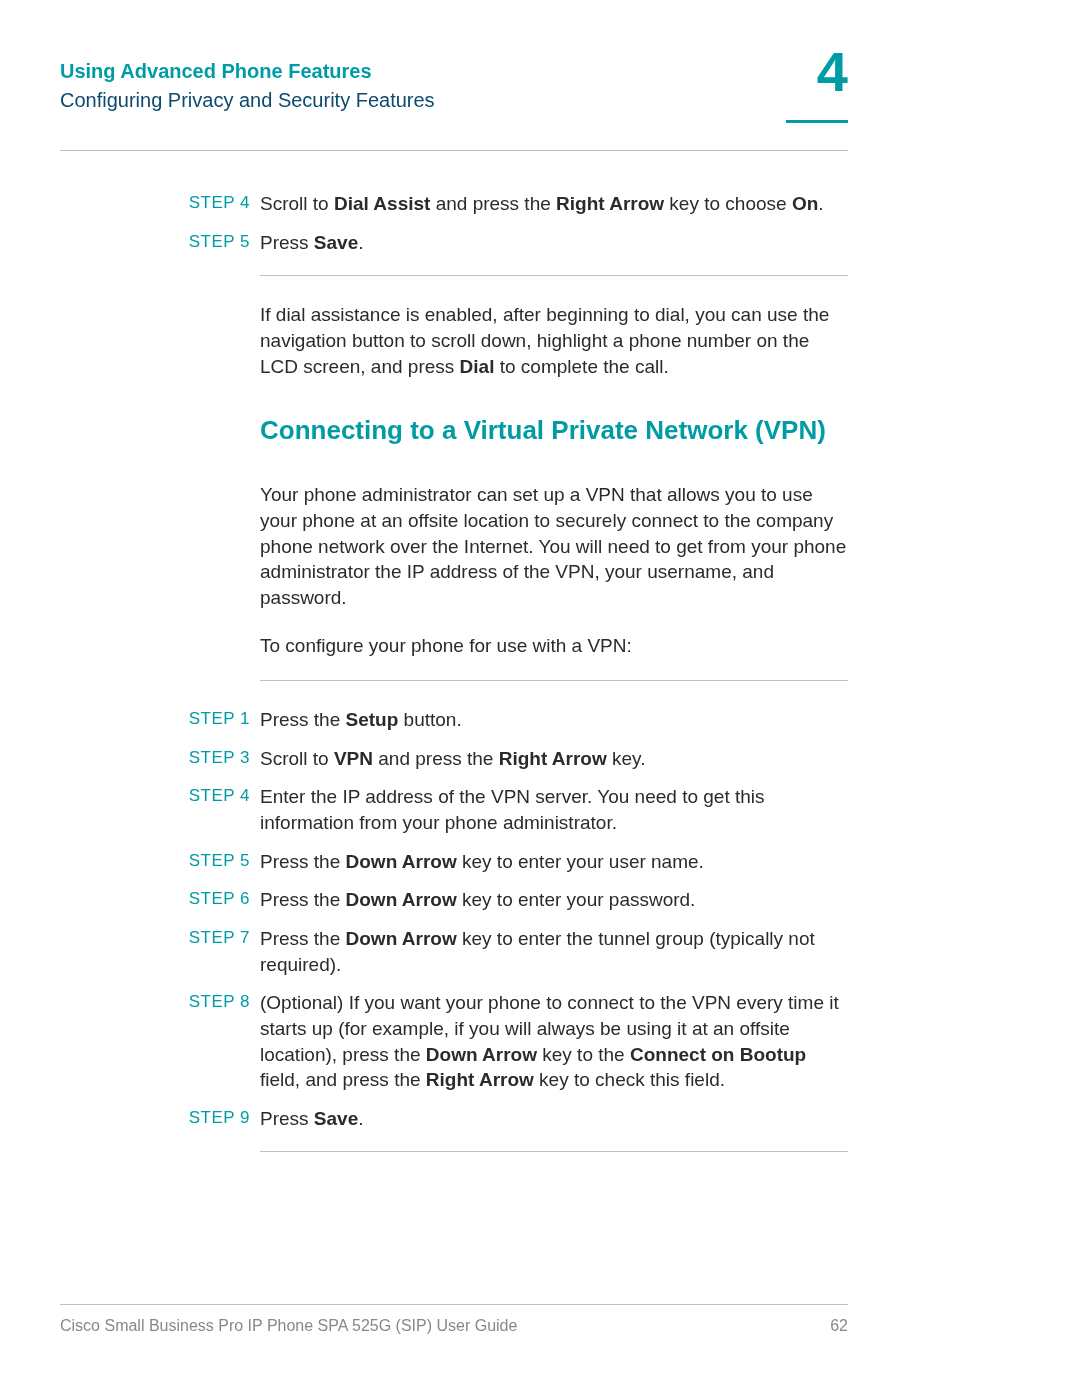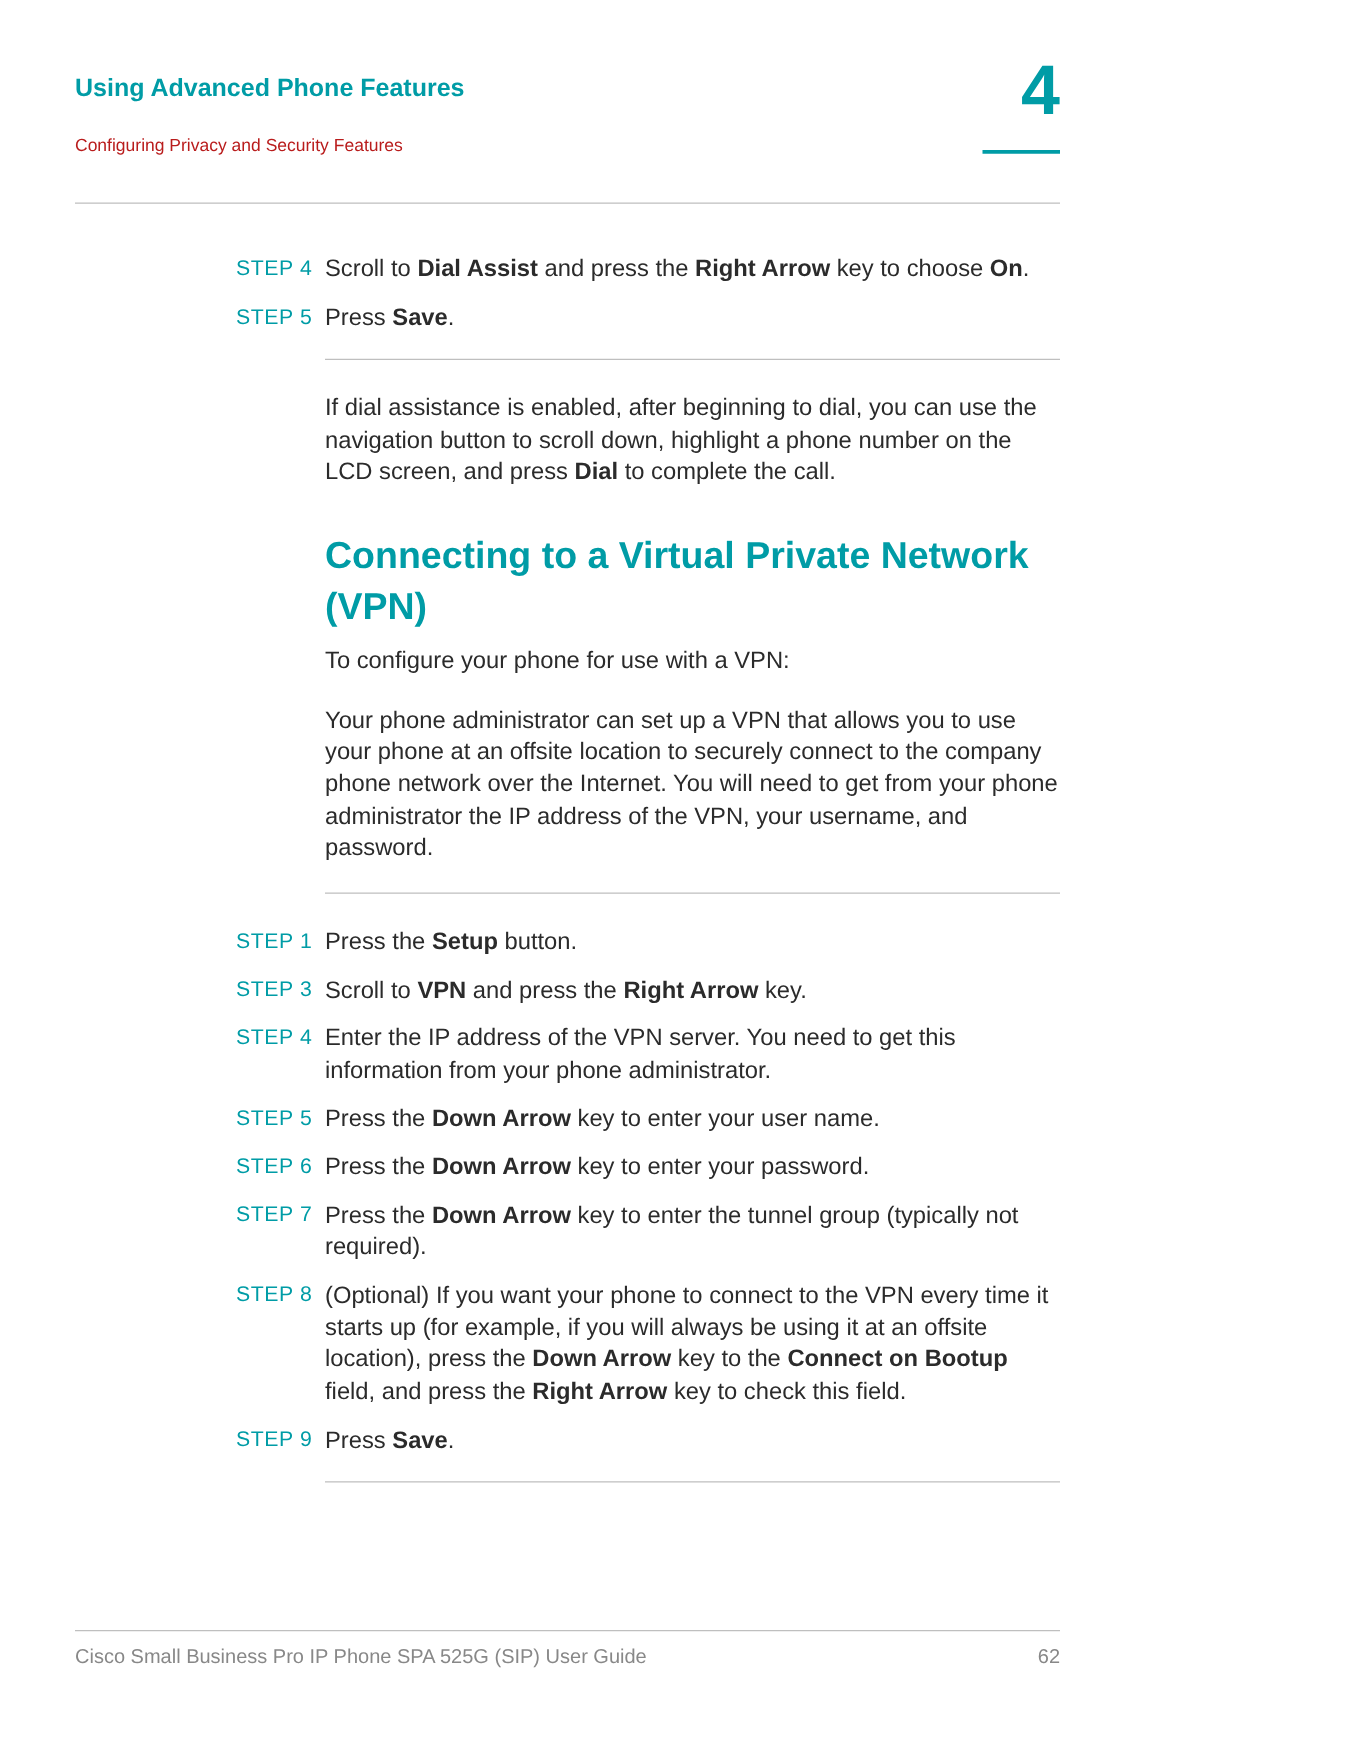--- a/index.html
+++ b/index.html
@@ -19,23 +19,23 @@
     height: 1397px;
     box-sizing: border-box;
     padding: 58px 60px 0 60px;
   }
   .header-title {
     color: #009ca6;
     font-weight: bold;
     font-size: 20px;
   }
   .header-sub {
-    color: #b91c1c;
-    font-size: 14px;
-    margin-top: 22px;
+    color: #0c4a6e;
+    font-size: 20px;
+    margin-top: 2px;
   }
   .chapter-num {
     position: absolute;
     right: 60px;
     top: 44px;
     text-align: right;
   }
   .chapter-num .num {
     color: #009ca6;
     font-size: 56px;
@@ -80,23 +80,23 @@
     flex: 1;
   }
   b { font-weight: bold; }
   hr.sep {
     border: none;
     border-top: 1px solid #bfbfbf;
     margin: 20px 0 26px 0;
   }
   .section-h {
     color: #009ca6;
-    font-size: 30px;
+    font-size: 26px;
     font-weight: bold;
-    margin: 34px 0 10px 0;
+    margin: 34px 0 34px 0;
   }
   .para {
     margin-bottom: 22px;
   }
   .footer-rule {
     position: absolute;
     left: 60px;
     right: 60px;
     bottom: 60px;
     border-top: 1px solid #bfbfbf;
@@ -137,22 +137,22 @@
         <div class="step-text">Press <b>Save</b>.</div>
       </div>
     </div>
 
     <hr class="sep">
 
     <div class="para">If dial assistance is enabled, after beginning to dial, you can use the navigation button to scroll down, highlight a phone number on the LCD screen, and press <b>Dial</b> to complete the call.</div>
 
     <div class="section-h">Connecting to a Virtual Private Network (VPN)</div>
 
+    <div class="para">Your phone administrator can set up a VPN that allows you to use your phone at an offsite location to securely connect to the company phone network over the Internet. You will need to get from your phone administrator the IP address of the VPN, your username, and password.</div>
     <div class="para">To configure your phone for use with a VPN:</div>
-    <div class="para">Your phone administrator can set up a VPN that allows you to use your phone at an offsite location to securely connect to the company phone network over the Internet. You will need to get from your phone administrator the IP address of the VPN, your username, and password.</div>
 
     <hr class="sep">
 
     <div class="step-block" style="margin-top:0">
       <div class="step-row">
         <div class="step-label">STEP 1</div>
         <div class="step-text">Press the <b>Setup</b> button.</div>
       </div>
       <div class="step-row">
         <div class="step-label">STEP 3</div>

